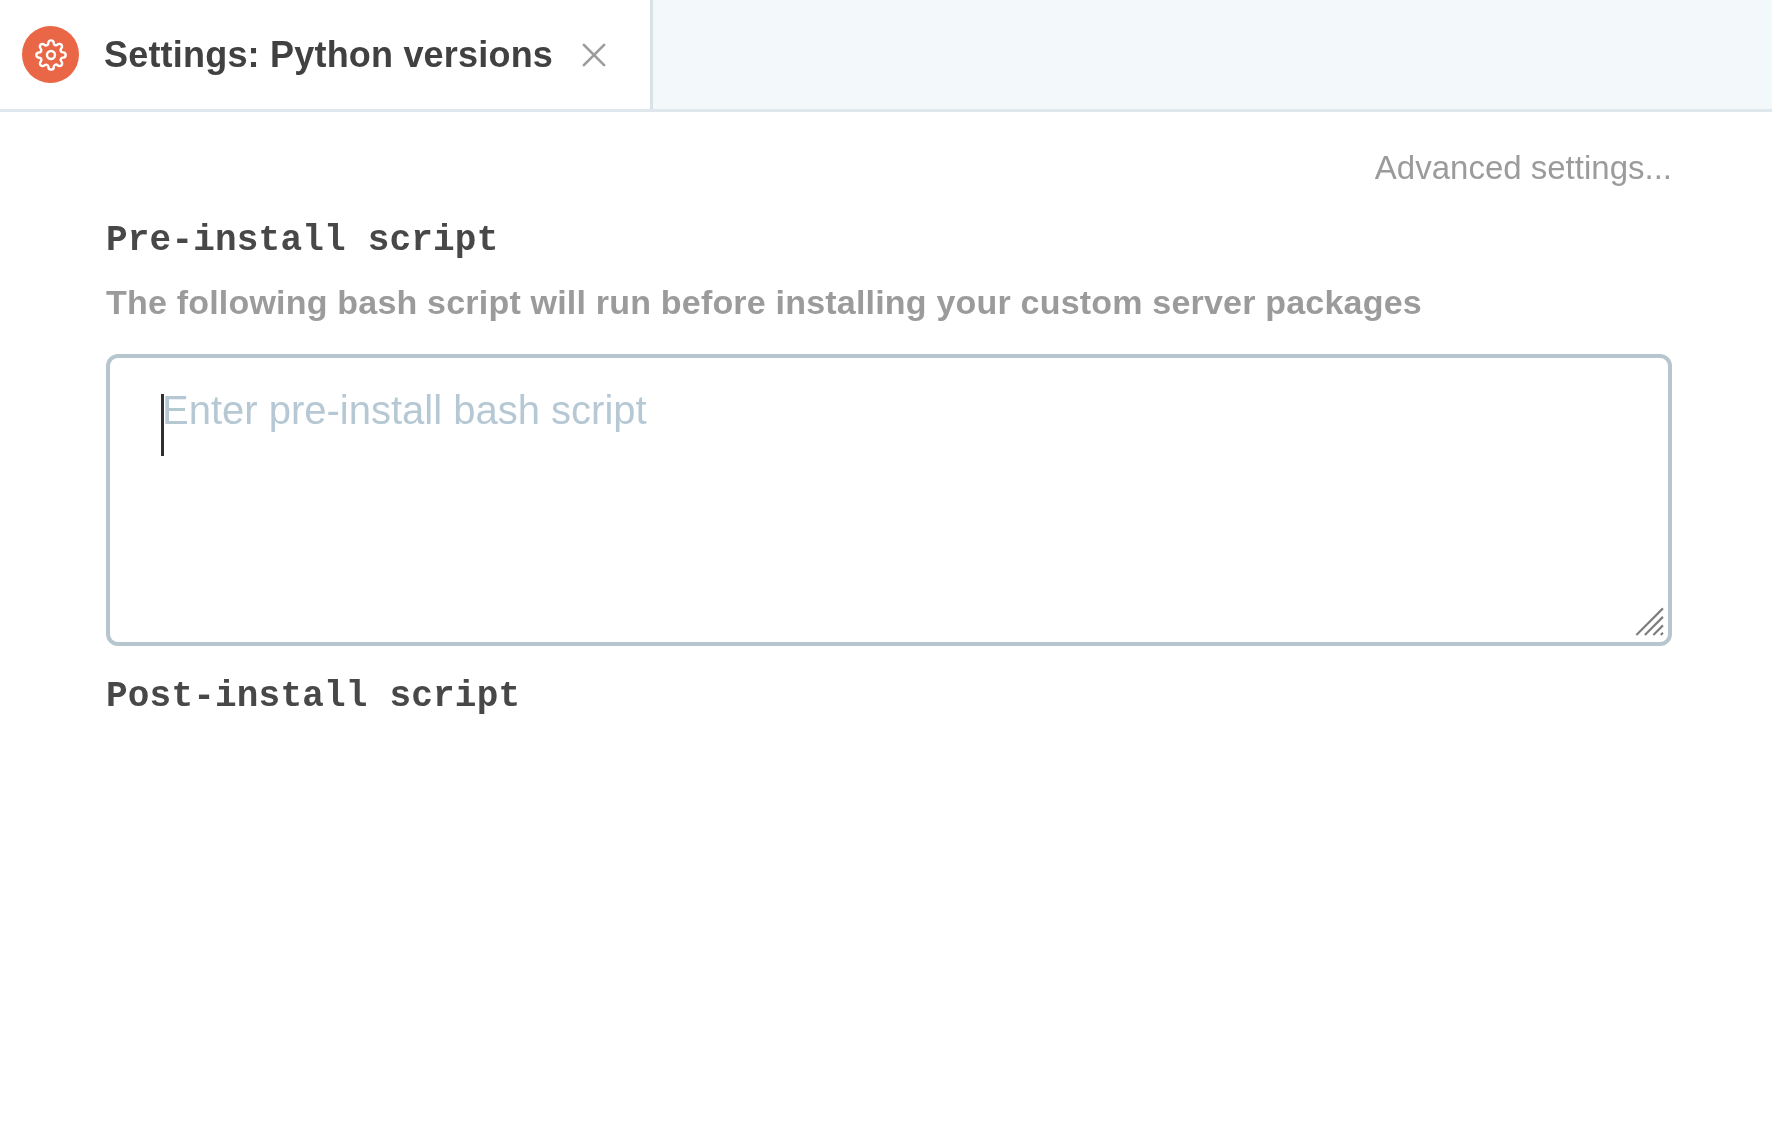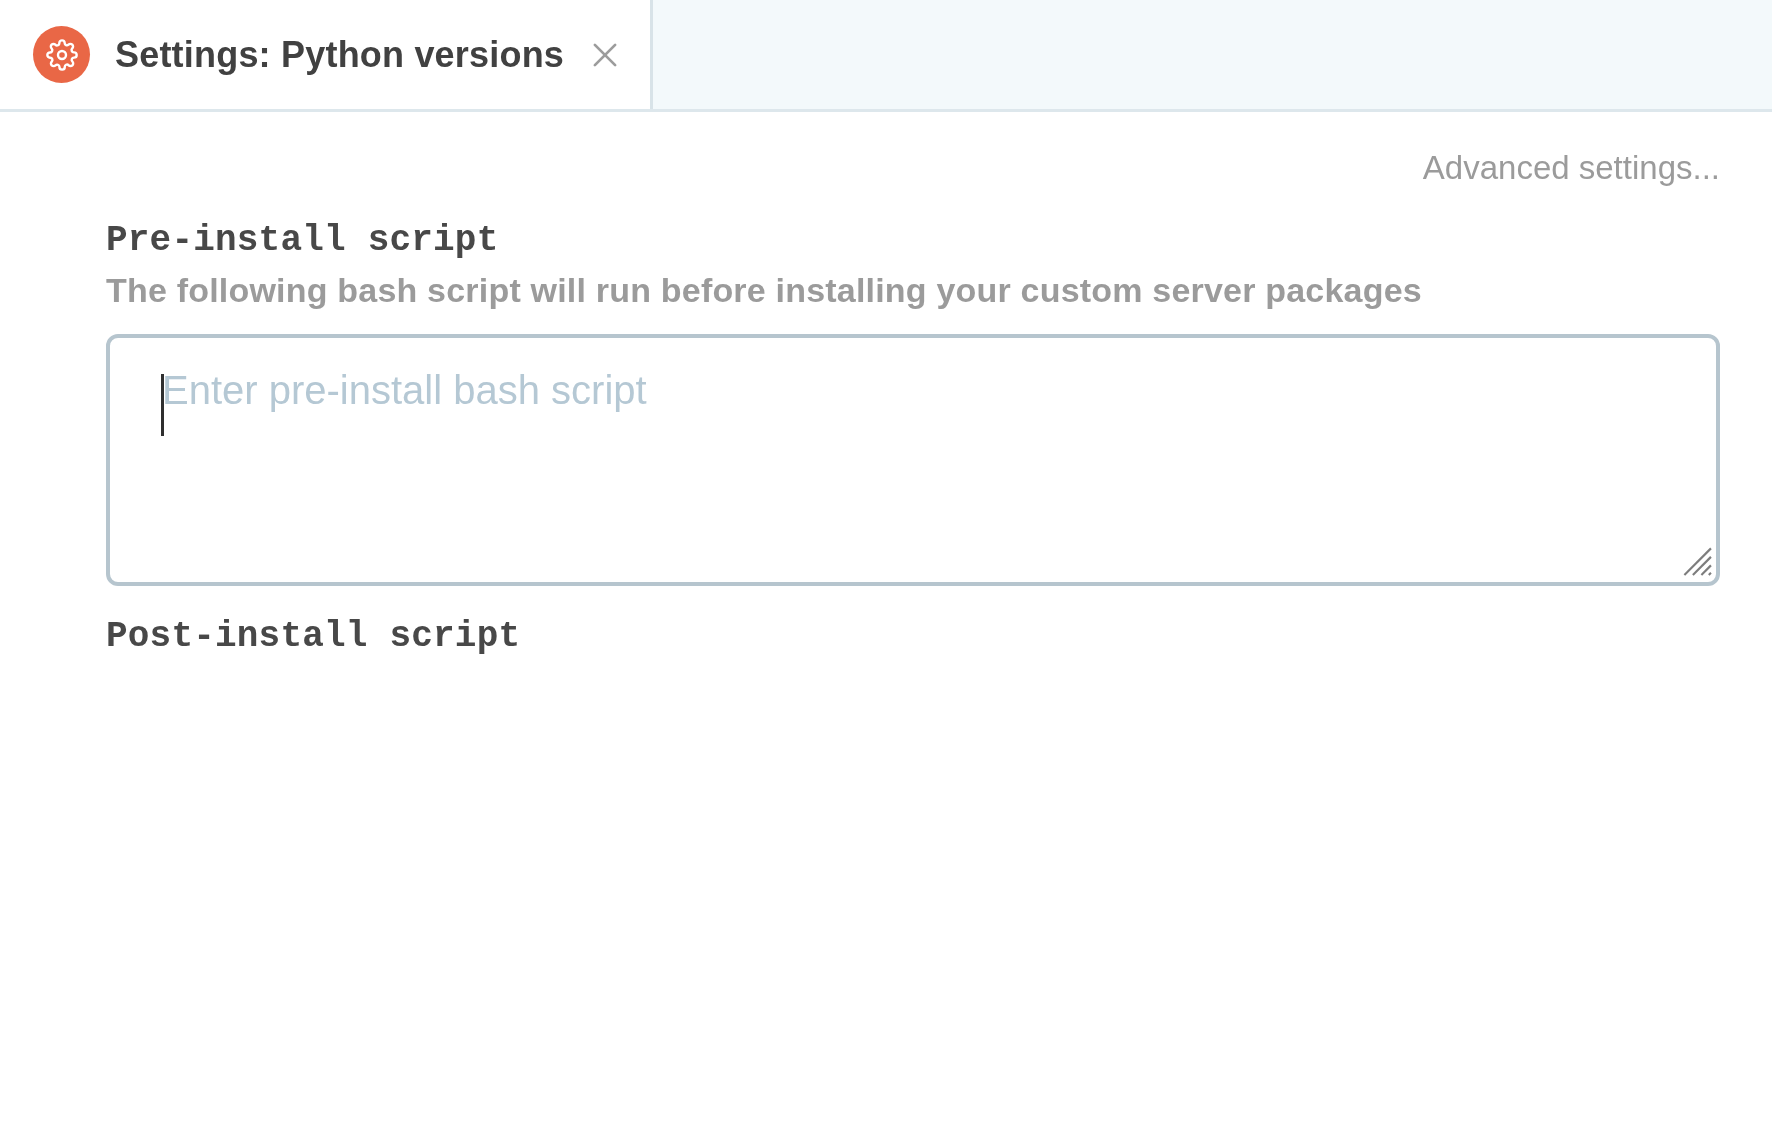--- a/index.html
+++ b/index.html
@@ -17,21 +17,21 @@
     background: #f3f9fb;
     border-bottom: 3px solid #dde7ec;
   }
   .tab {
     width: 653px;
     height: 100%;
     background: #ffffff;
     border-right: 3px solid #d8e3e8;
     display: flex;
     align-items: center;
-    padding-left: 33px;
+    padding-left: 22px;
     cursor: pointer;
   }
   .gear-badge {
     width: 57px; height: 57px;
     border-radius: 50%;
     background: #e96746;
     display: flex; align-items: center; justify-content: center;
     flex: 0 0 auto;
   }
   .gear-badge svg { width: 32px; height: 32px; }
@@ -45,21 +45,21 @@
   }
   .tab-close {
     margin-left: 22px;
     width: 38px; height: 38px;
     display: flex; align-items: center; justify-content: center;
     cursor: pointer;
   }
   .tab-strip-rest { flex: 1; }
 
   
-  .content { padding: 0 52px 0 106px; }
+  .content { padding: 0 100px 0 106px; }
 
   .advanced-link {
     display: block;
     margin-top: 32px;
     text-align: right;
     font-size: 33px;
     line-height: 48px;
     color: #9b9b9b;
     cursor: pointer;
     text-decoration: none;
@@ -69,31 +69,31 @@
     font-size: 36px;
     font-weight: 700;
     color: #484848;
     letter-spacing: 0.2px;
     font-family: Liberation Mono, monospace;
   }
   .mt-first  { margin-top: 28px; }
   .mt-next   { margin-top: 30px; }
 
   .section-desc {
-    margin-top: 10px;
+    margin-top: 22px;
     font-size: 34px;
     font-weight: 600;
     color: #9b9b9b;
     letter-spacing: 0.2px;
   }
 
   .script-box {
     position: relative;
-    margin-top: 24px;
-    height: 252px;
+    margin-top: 32px;
+    height: 292px;
   }
   .script-box textarea {
     width: 100%; height: 100%;
     border: 4px solid #b6c5ce;
     border-radius: 12px;
     background: #ffffff;
     padding: 30px 52px;
     font-family: "Liberation Sans", sans-serif;
     font-size: 40px;
     font-weight: 400;

